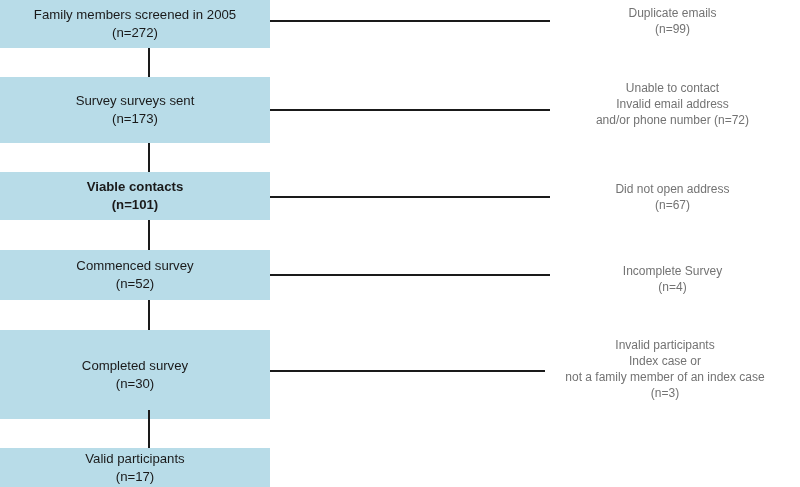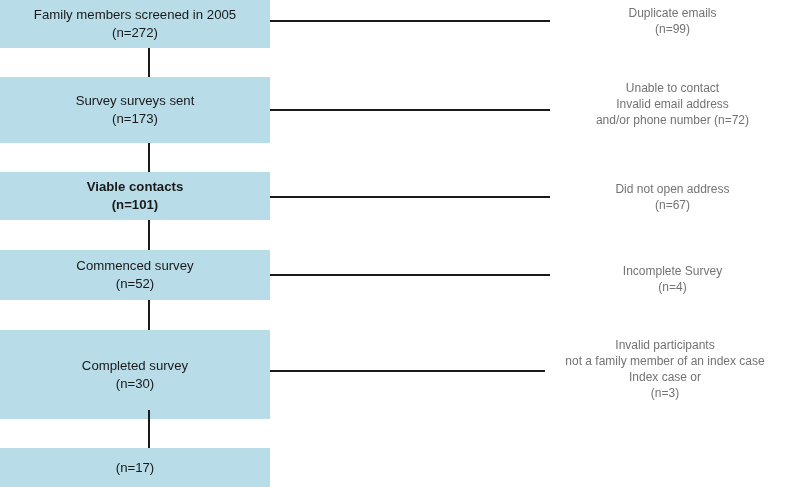--- a/index.html
+++ b/index.html
@@ -91,20 +91,21 @@
     <span class="box-line">Commenced survey</span>
     <span class="box-line">(n=52)</span>
   </div>
 
   <div class="flow-box" style="top:330px; height:89px;">
     <span class="box-line">Completed survey</span>
     <span class="box-line">(n=30)</span>
   </div>
 
   <div class="flow-box" style="top:448px; height:39px;">
+    <span class="box-line">Valid participants</span>
     <span class="box-line">(n=17)</span>
   </div>
 
   <div class="connector-v" style="top:48px; height:29px;"></div>
   <div class="connector-v" style="top:143px; height:29px;"></div>
   <div class="connector-v" style="top:220px; height:30px;"></div>
   <div class="connector-v" style="top:300px; height:30px;"></div>
   <div class="connector-v" style="top:410px; height:38px;"></div>
 
   <div class="connector-h" style="top:20px; width:280px;"></div>
@@ -129,18 +130,18 @@
     <span class="note-line">(n=67)</span>
   </div>
 
   <div class="side-note" style="top:248px;margin-top:15px;">
     <span class="note-line">Incomplete Survey</span>
     <span class="note-line">(n=4)</span>
   </div>
 
   <div class="side-note wide" style="top:337px;">
     <span class="note-line">Invalid participants</span>
+    <span class="note-line">Index case or</span>
     <span class="note-line">not a family member of an index case</span>
-    <span class="note-line">Index case or</span>
     <span class="note-line">(n=3)</span>
   </div>
 
 </div>
 
 </body></html>

